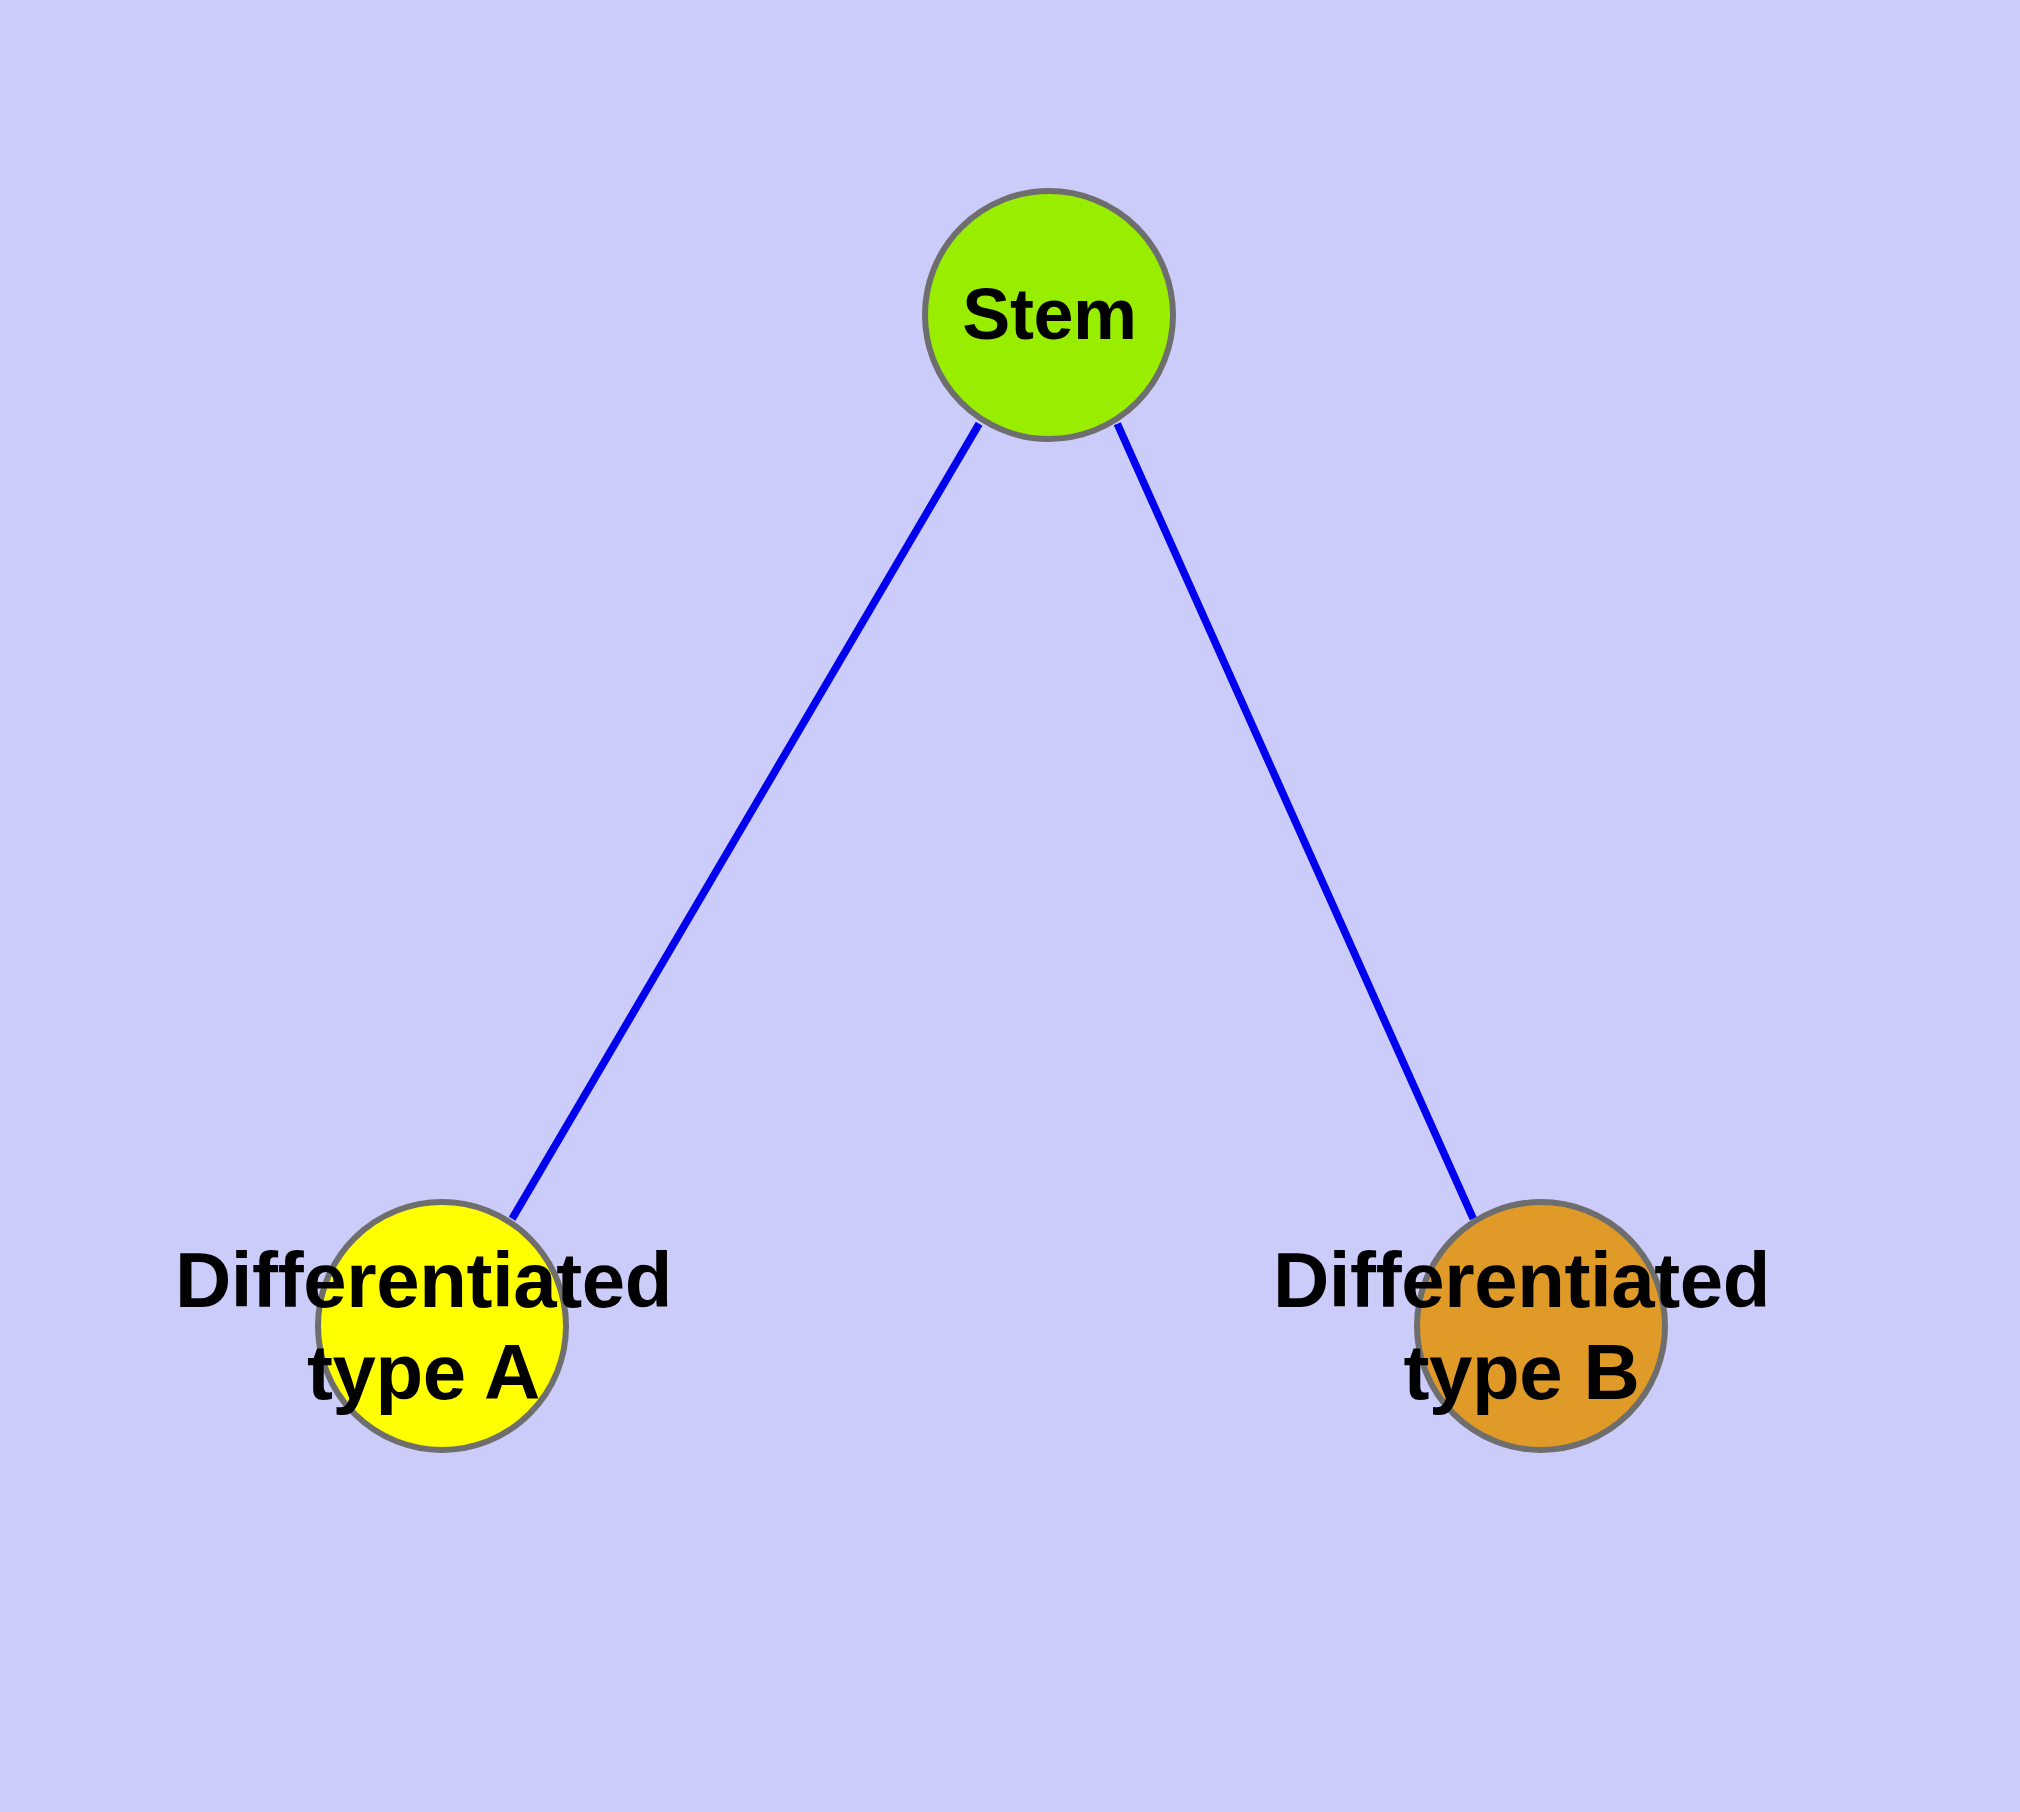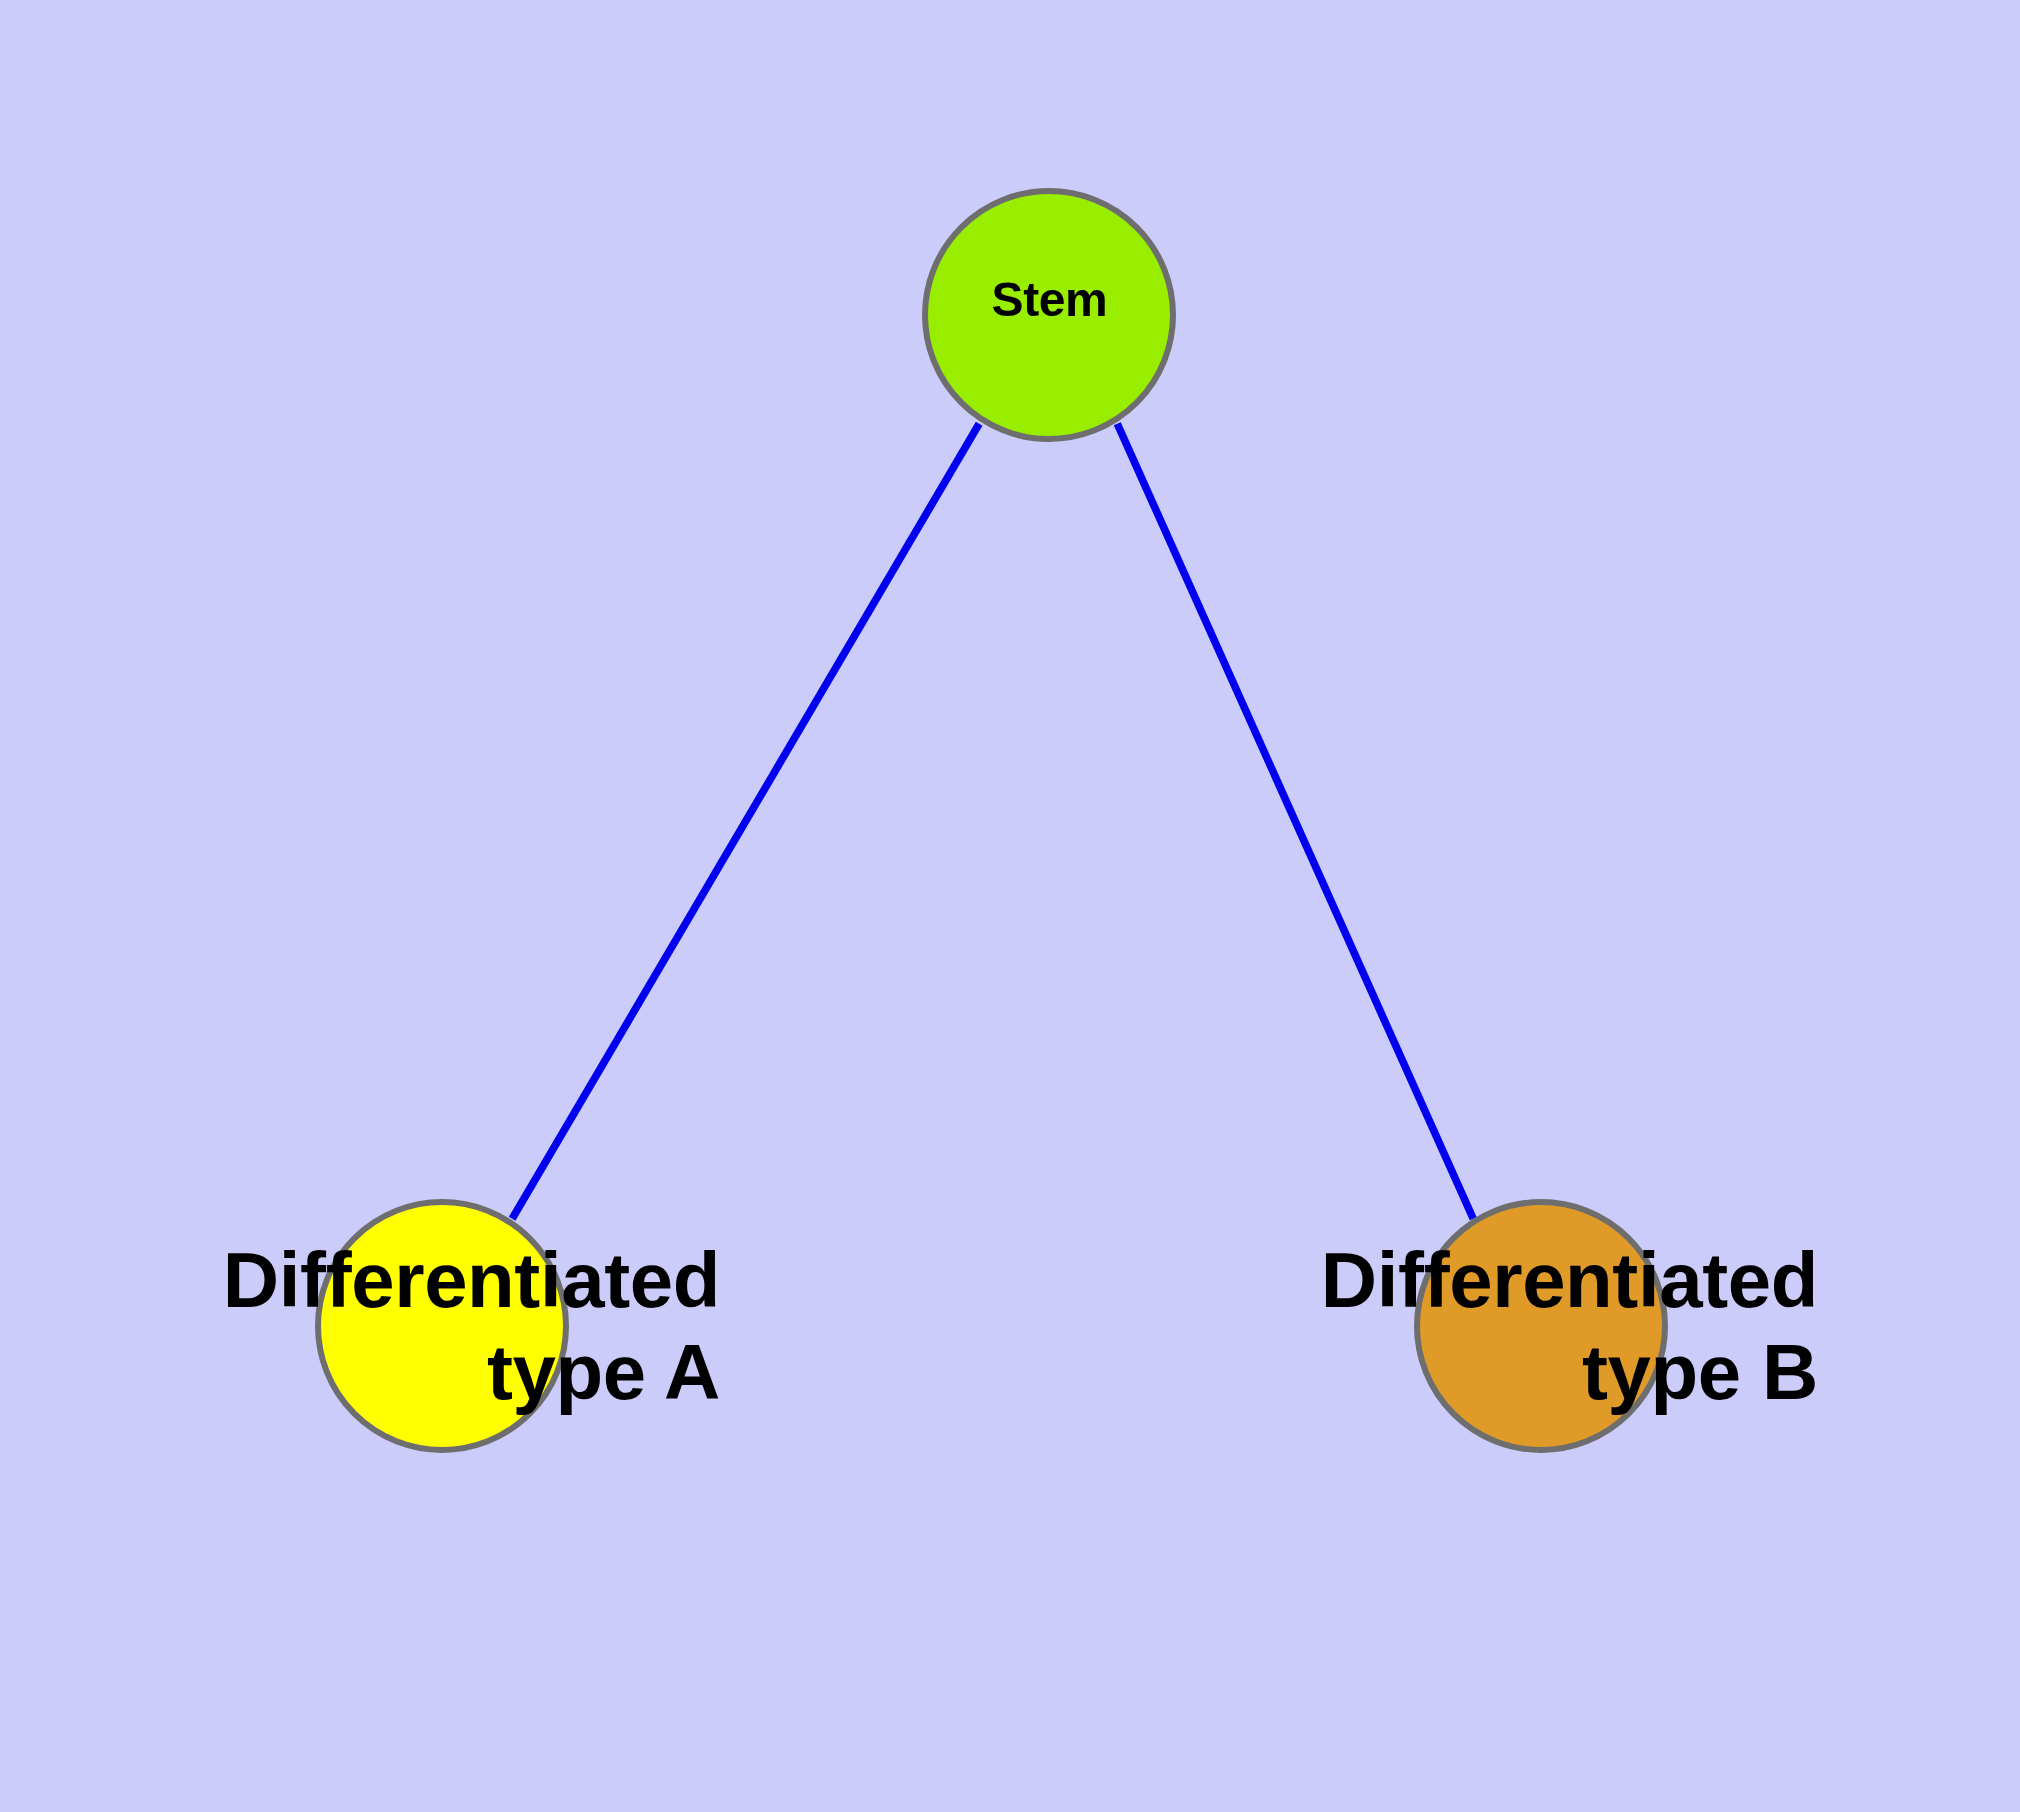--- a/index.html
+++ b/index.html
@@ -40,37 +40,36 @@
     line-height: 1.18;
     white-space: pre;
     letter-spacing: -0.4px;
     pointer-events: none;
   }
   .label-stem {
     font-size: 73px;
   }
   .label-diff {
     font-size: 78px;
-    text-align: right;
   }
 </style>
 </head>
 <body>
 
 <div id="canvas" style="width: 2021px; height: 1812px; background: rgb(204, 204, 250);">
 
   <svg id="edge-layer" viewBox="0 0 2384 2138" xmlns="http://www.w3.org/2000/svg">
     <line class="graph-edge" x1="1155" y1="500" x2="604" y2="1438" stroke="#0000ee" stroke-width="9"></line>
     <line class="graph-edge" x1="1318" y1="500" x2="1738" y2="1438" stroke="#0000ee" stroke-width="9"></line>
   </svg>
 
   <div class="node" style="left: 922px; top: 188px; width: 254px; height: 254px; background: rgb(153, 238, 0); border-color: rgb(110, 110, 110);"></div>
   <div class="node" style="left: 315px; top: 1199px; width: 254px; height: 254px; background: rgb(255, 255, 0); border-color: rgb(110, 110, 110);"></div>
   <div class="node" style="left: 1414px; top: 1199px; width: 254px; height: 254px; background: rgb(224, 154, 40); border-color: rgb(110, 110, 110);"></div>
 
-  <div class="node-label label-stem" style="width: 339px; left: 880px; font-size: 48px; color: rgb(0, 0, 0); top: 272px;">Stem</div>
+  <div class="node-label label-stem" style="width: 339px; left: 880px; font-size: 72px; color: rgb(0, 0, 0); top: 272px;">Stem</div>
   <div class="node-label label-diff" style="width: 593px; left: 127px; font-size: 78px; color: rgb(0, 0, 0); top: 1234px;">Differentiated
 type A</div>
   <div class="node-label label-diff" style="width: 593px; left: 1225px; font-size: 78px; color: rgb(0, 0, 0); top: 1234px;">Differentiated
 type B</div>
 
 </div>
 
 
 </body></html>

